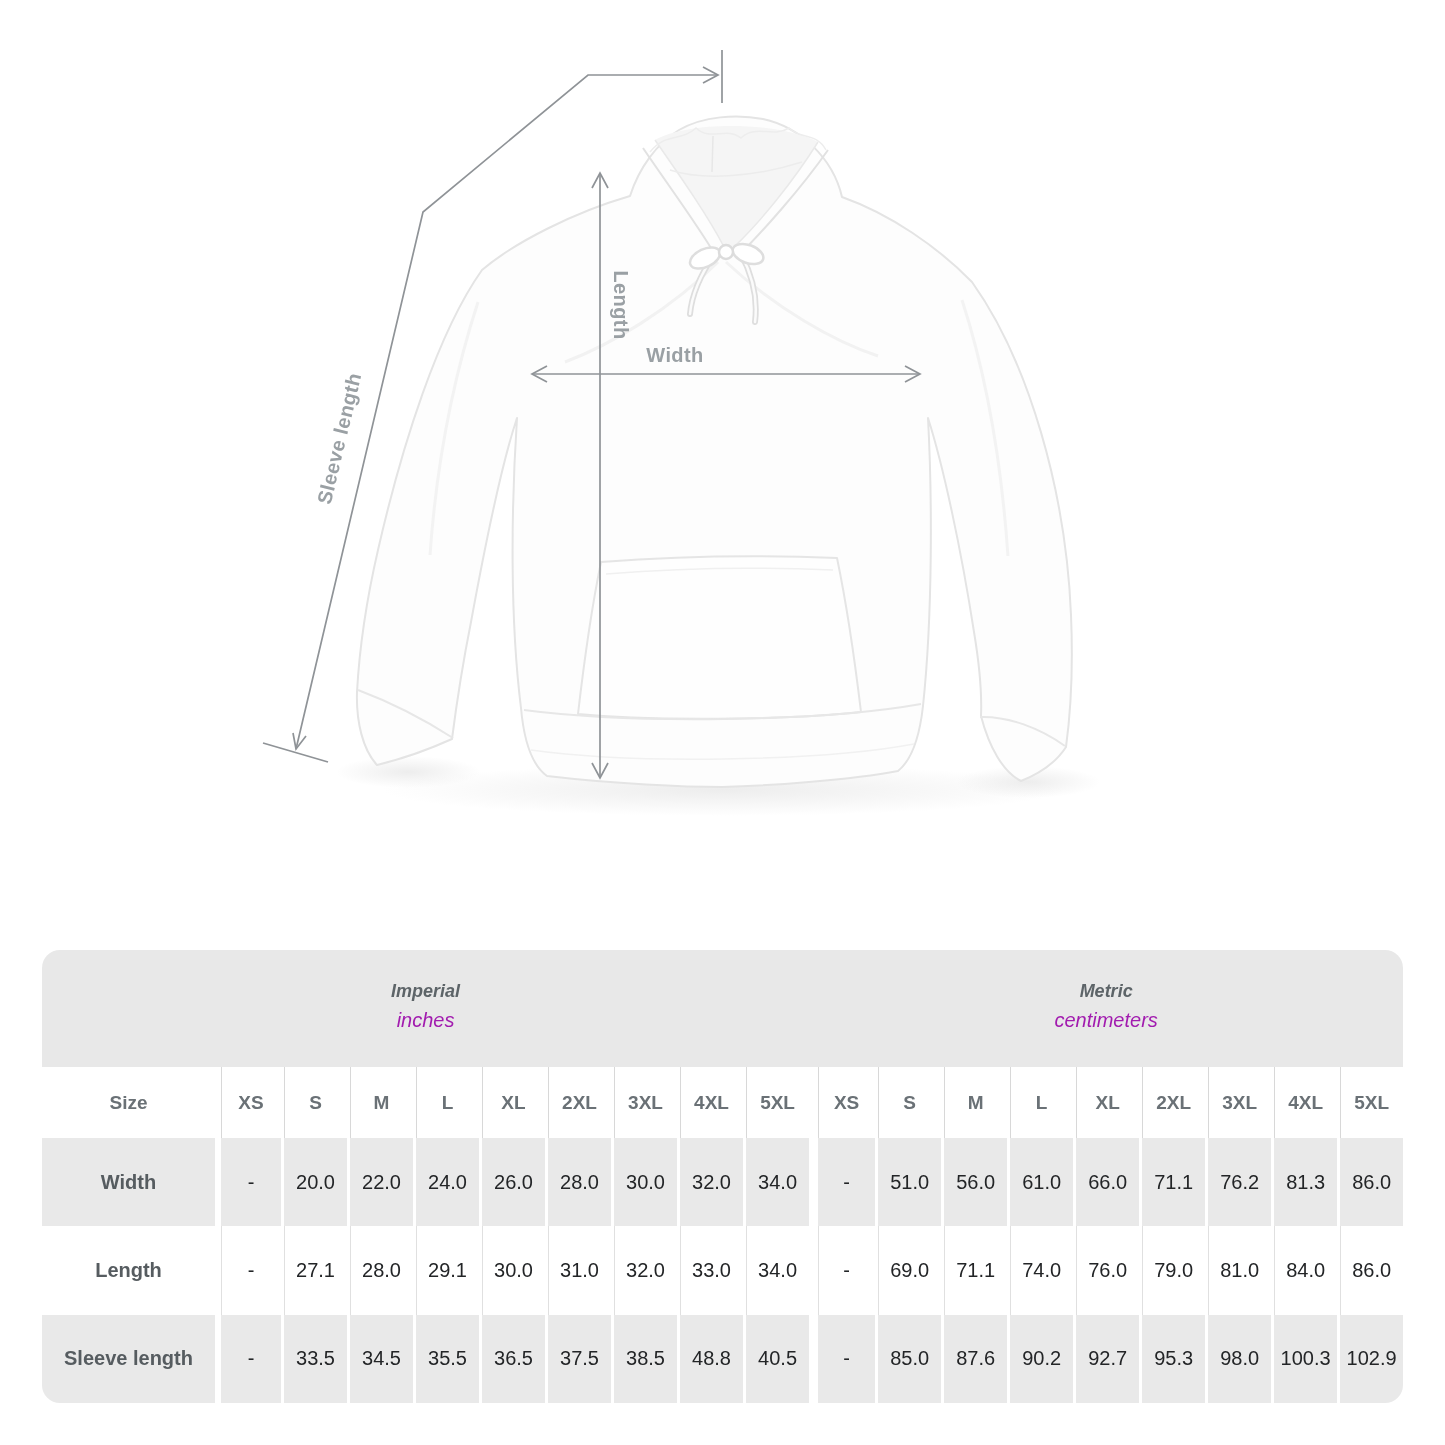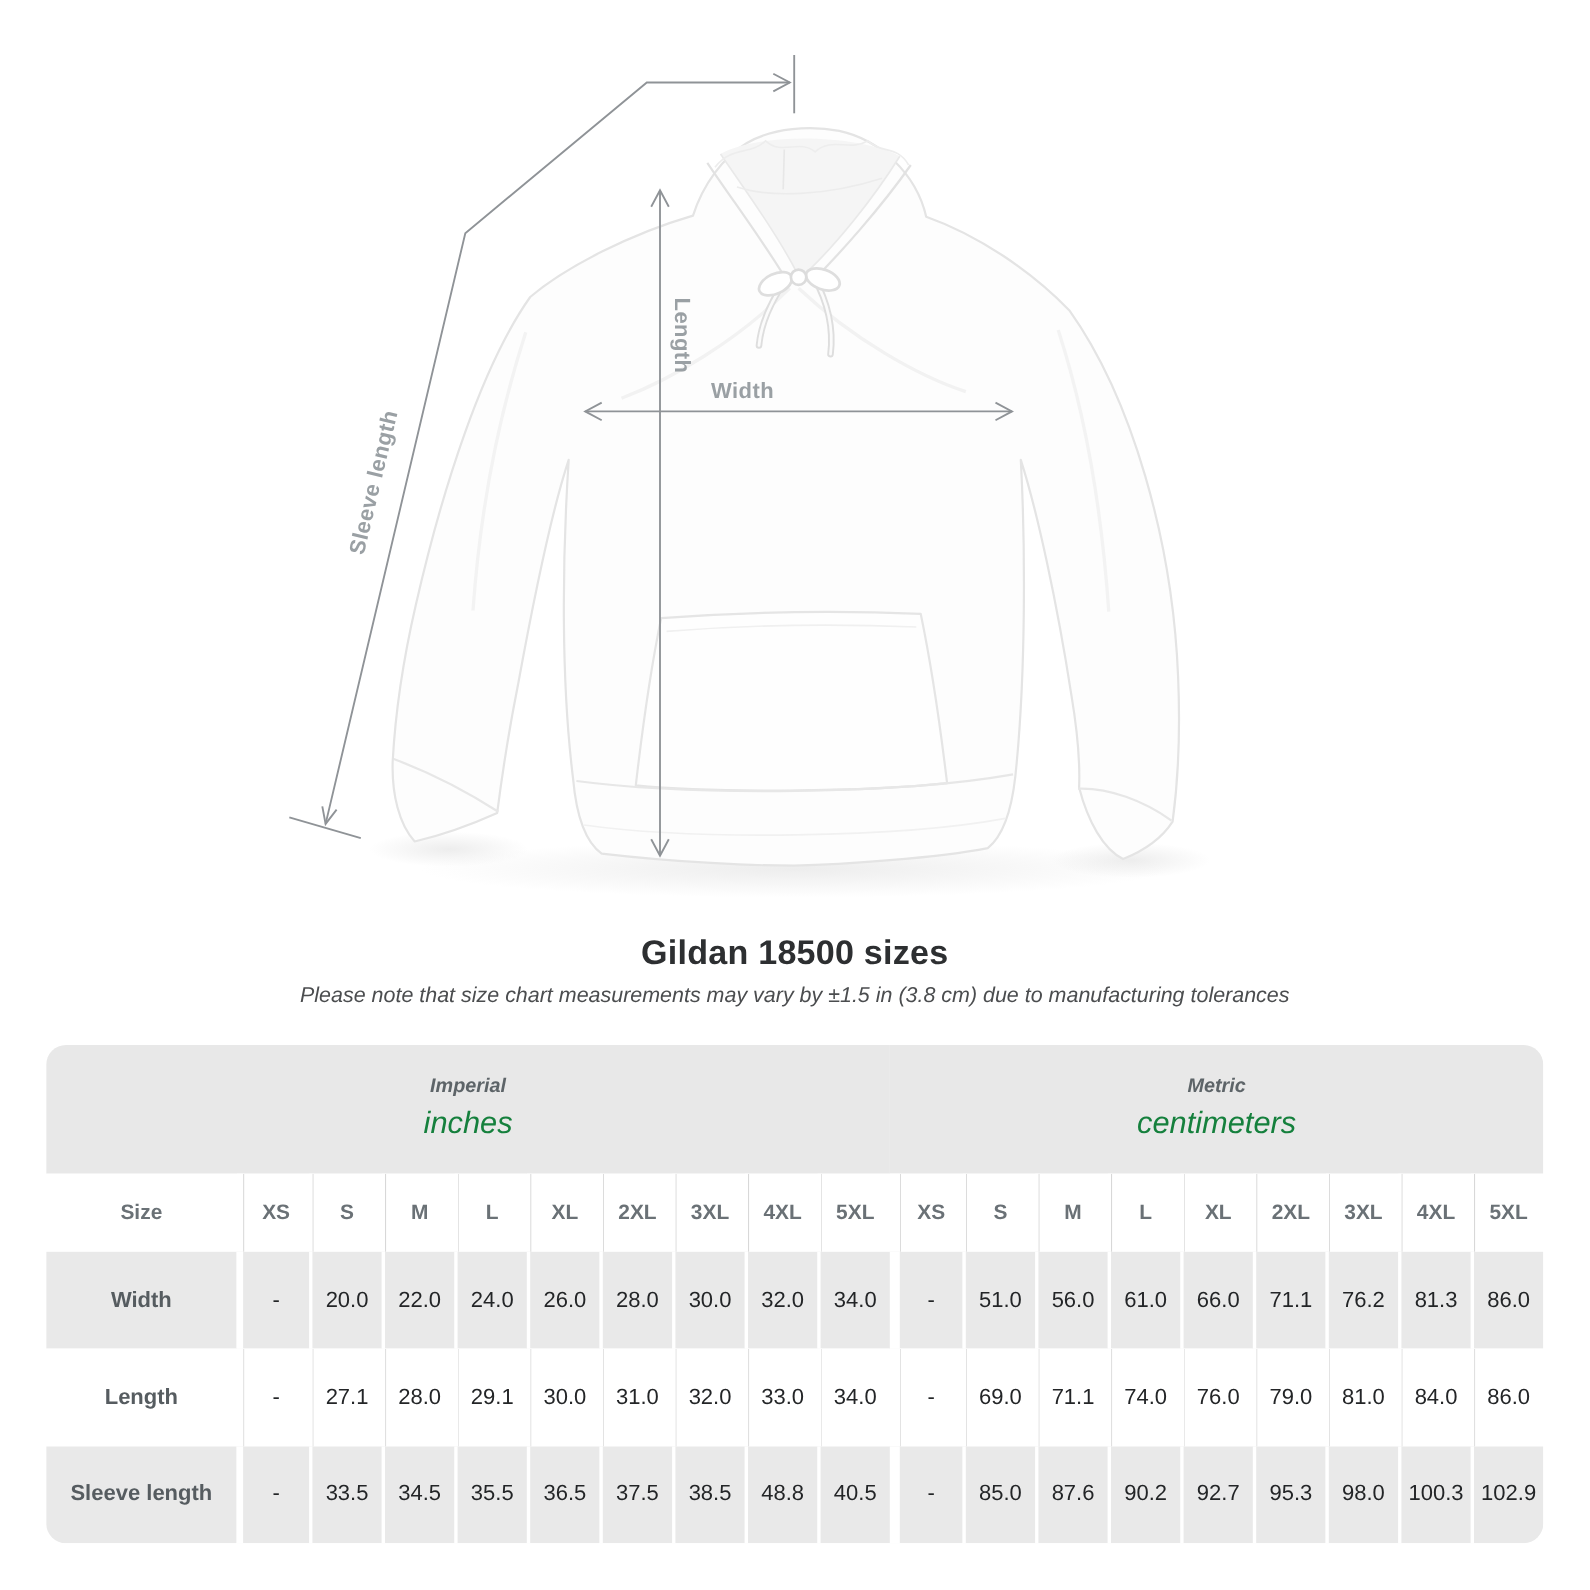--- a/index.html
+++ b/index.html
@@ -44,21 +44,21 @@
   }
   col.c-label { width: 173px; }
   col.c-data  { width: 66px; }
 
   tr.band-row td {
     height: 113px; background: #e8e8e8;
     text-align: center; vertical-align: middle; padding: 0;
   }
   .band-stack { display: flex; flex-direction: column; align-items: center; gap: 7px; margin-top: -4px; }
   .band-title { font-size: 18px; font-weight: bold; font-style: italic; color: #5d6468; }
-  .band-unit  { font-size: 28px; font-style: italic; color: #15803d; }
+  .band-unit  { font-size: 20px; font-style: italic; color: #a21caf; }
 
   tr.sizes-row th {
     height: 68px; background: #ffffff;
     font-size: 19px; font-weight: bold; color: #6a7176;
     text-align: center; vertical-align: middle; padding: 0;
   }
   tr.sizes-row th.size-h { border-left: 3px solid #ffffff; box-shadow: inset 1px 0 0 #d8d8d8; margin-top: 32px; }
 
   tr.row-gray  { background: #e9e9e9; }
   tr.row-white { background: #ffffff; }
@@ -178,22 +178,20 @@
           <path d="M 905 366 L 920 374 L 905 382"></path>
         </g>
       </g>
 
       <text class="measure-label" x="346" y="440" text-anchor="middle" transform="rotate(-76.6 346 440)">Sleeve length</text>
       <text class="measure-label" x="614" y="305" text-anchor="middle" transform="rotate(90 614 305)">Length</text>
       <text class="measure-label" x="675" y="362" text-anchor="middle">Width</text>
     </svg>
   </div>
 
-  <div class="title">Gildan 18500 sizes</div>
-  <div class="subtitle">Please note that size chart measurements may vary by ±1.5 in (3.8 cm) due to manufacturing tolerances</div>
 
   <div class="table-wrap">
     <table class="size-chart">
       <colgroup>
         <col class="c-label">
         <col class="c-data">
           <col class="c-data">
           <col class="c-data">
           <col class="c-data">
           <col class="c-data">

